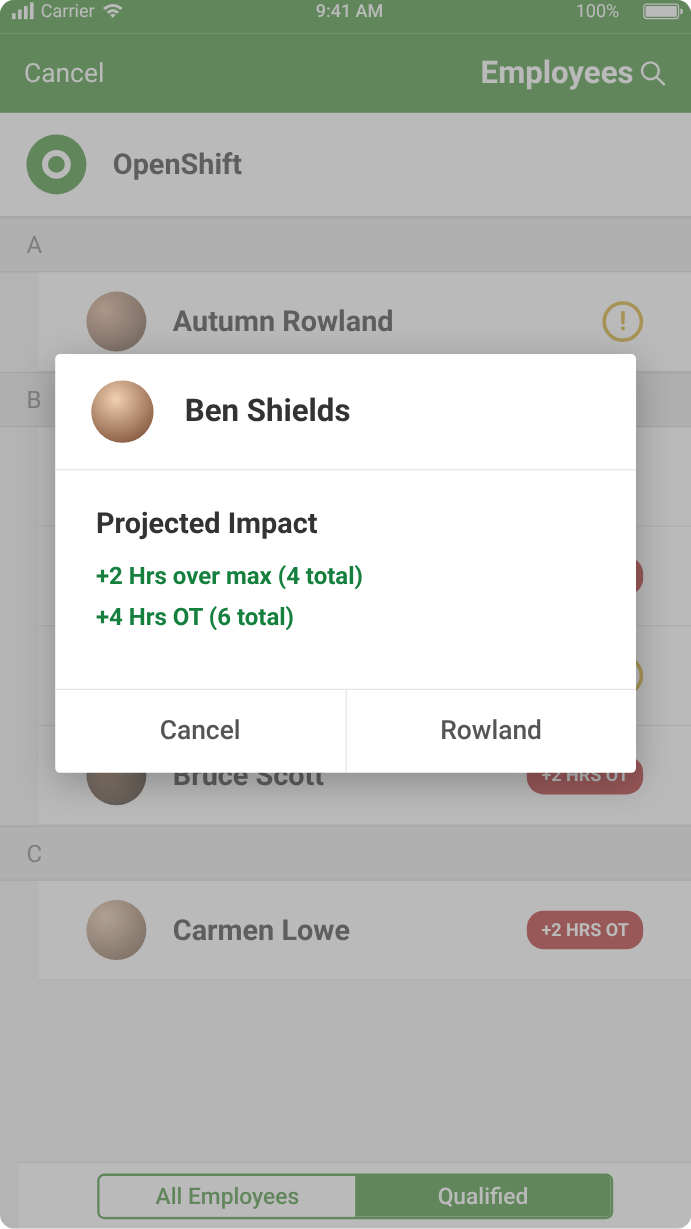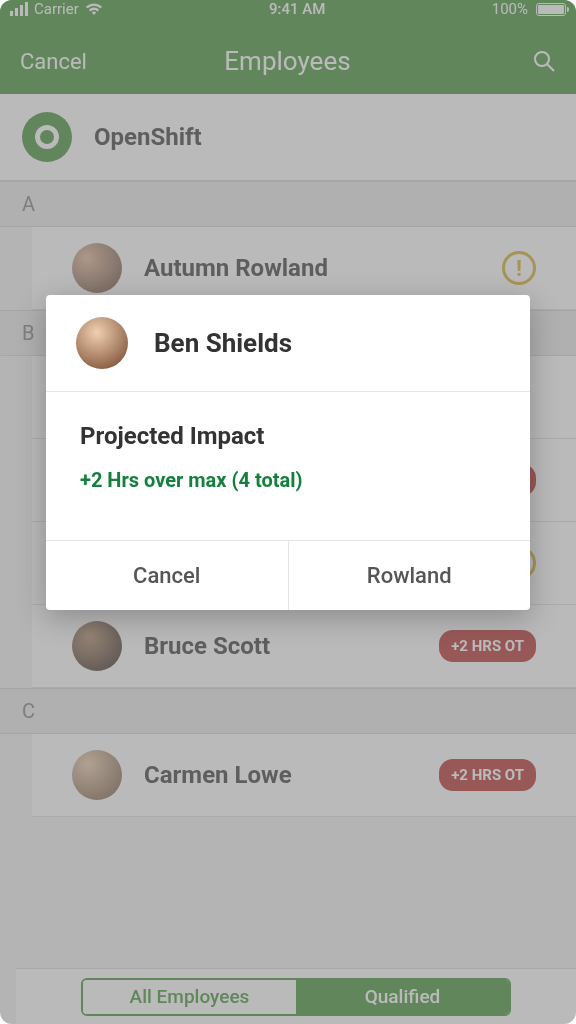--- a/index.html
+++ b/index.html
@@ -3,33 +3,33 @@
 <meta charset="utf-8">
 <style>
   * { box-sizing: border-box; margin: 0; padding: 0; font-family: -apple-system, BlinkMacSystemFont, "Segoe UI", Roboto, Helvetica, Arial, sans-serif; }
   html, body { width: 576px; height: 1024px; overflow: hidden; background: #fff; }
   .screen { width: 576px; height: 1024px; position: relative; background: #f2f2f2; border-radius: 12px; overflow: hidden; }
 
   
   .status-bar { height: 28px; background: #3a8c2f; color: #fff; font-size: 15px; display: flex; align-items: flex-start; padding: 0 10px; }
   .status-left { display: flex; align-items: center; gap: 6px; }
   .status-center { flex: 1; text-align: center; font-weight: 500; }
-  .status-right { display: flex; align-items: center; gap: 8px; }
+  .status-right { display: flex; align-items: center; gap: 20px; }
   .bars { display: inline-flex; align-items: flex-end; gap: 2px; }
   .bars span { width: 3px; background: #fff; display: inline-block; }
   .bars span:nth-child(1){height:5px} .bars span:nth-child(2){height:8px} .bars span:nth-child(3){height:11px} .bars span:nth-child(4){height:14px}
   .wifi-svg { width: 18px; height: 14px; }
   .battery { width: 30px; height: 13px; border: 1.5px solid #fff; border-radius: 3px; position: relative; }
   .battery::after { content:""; position:absolute; right:-4px; top:3px; width:2.5px; height:5px; background:#fff; border-radius:0 2px 2px 0; }
   .battery .fill { position:absolute; inset:1px; background:#fff; border-radius:1px; }
 
   
   .nav-bar { height: 66px; background: #3a8c2f; color: #fff; display: flex; align-items: center; padding: 0 20px; }
   .nav-cancel { font-size: 22px; font-weight: 400; }
-  .nav-title { flex: 1; text-align: center; font-size: 26px; font-weight: 400; margin-left: -40px; }
+  .nav-title { flex: 1; text-align: right; font-size: 26px; font-weight: 700; margin-left: -40px; }
   .nav-search { width: 28px; display:flex; justify-content:flex-end; }
   .search-svg { width: 24px; height: 24px; stroke: #fff; stroke-width: 2; fill: none; }
 
   
   .list { height: calc(1024px - 28px - 66px - 56px); overflow: hidden; }
   .openshift-row { background: #fff; display: flex; align-items: center; padding: 18px 22px; border-bottom: 1px solid #d8d8d8; }
   .openshift-icon { width: 50px; height: 50px; border-radius: 50%; background: #3a8c2f; display:flex; align-items:center; justify-content:center; margin-right: 22px; }
   .openshift-icon .inner { width: 24px; height: 24px; border-radius:50%; border: 5px solid #fff; }
   .openshift-label { font-size: 24px; font-weight: 700; color: #333; }
 
@@ -162,20 +162,21 @@
   <div class="dim"></div>
 
   <div class="modal">
     <div class="modal-header">
       <span class="avatar av-b" id="modal-avatar"></span>
       <span class="modal-name">Ben Shields</span>
     </div>
     <div class="modal-body">
       <div class="impact-title">Projected Impact</div>
       <div class="impact-line">+2 Hrs over max (4 total)</div>
+      <div class="impact-line">+4 Hrs OT (6 total)</div>
     </div>
     <div class="modal-actions">
       <div class="modal-btn">Cancel</div>
       <div class="modal-btn">Rowland</div>
     </div>
   </div>
 
 </div>
 
 </body></html>

